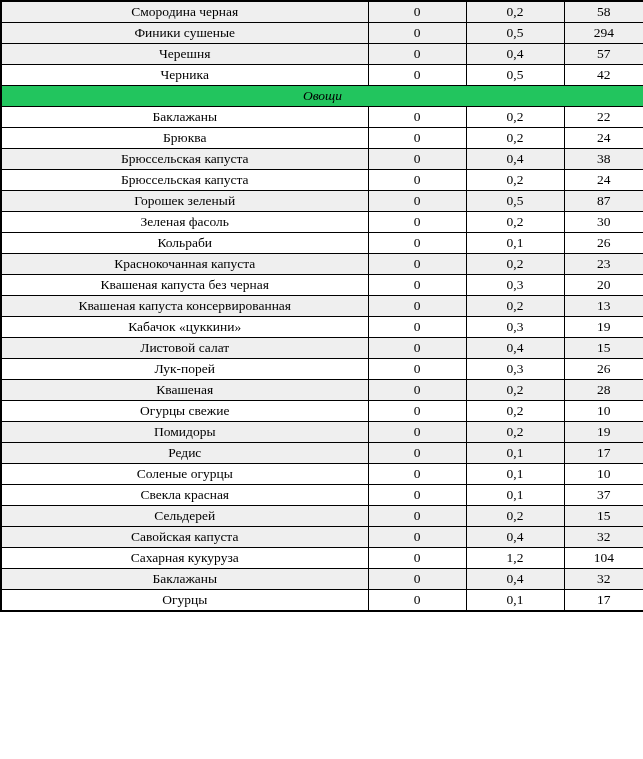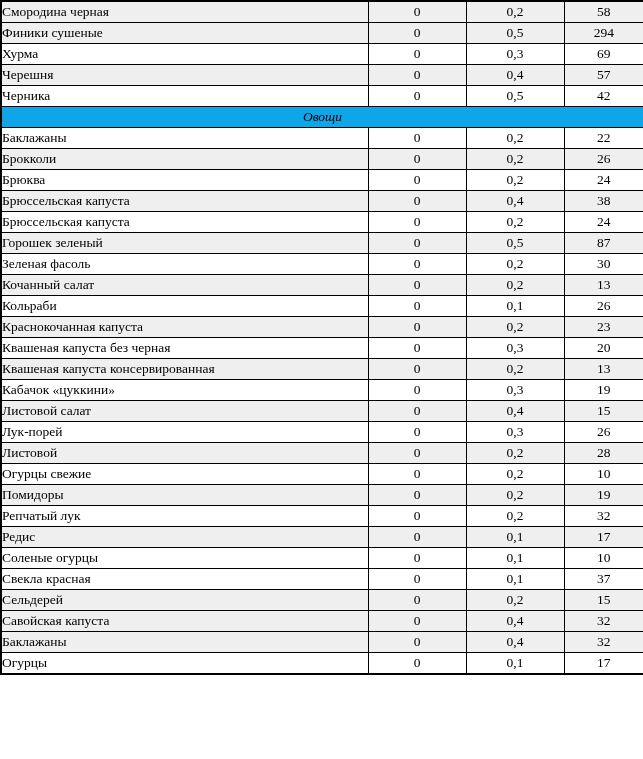--- a/index.html
+++ b/index.html
@@ -21,33 +21,33 @@
   }
   table.food-table td {
     border: 1px solid #000000;
     height: 20px;
     padding: 0;
     vertical-align: middle;
     overflow: hidden;
     white-space: nowrap;
   }
   td.name-cell {
-    text-align: left;
+    text-align: center;
     padding-left: 8px;
   }
   td.num-cell {
     text-align: center;
   }
   tr.shade td {
     background: #efefef;
   }
   td.section-cell {
     text-align: center;
     font-style: italic;
-    background: #0ea5e9;
+    background: #22c55e;
   }
   col.c-name  { width: 367px; }
   col.c-v1    { width: 98px; }
   col.c-v2    { width: 98px; }
   col.c-v3    { width: 80px; }
 </style>
 </head>
 <body>
 
 <table class="food-table">
@@ -63,26 +63,20 @@
         <td class="num-cell">0</td>
         <td class="num-cell">0,2</td>
         <td class="num-cell">58</td>
       </tr>
       <tr class="shade">
         <td class="name-cell">Финики сушеные</td>
         <td class="num-cell">0</td>
         <td class="num-cell">0,5</td>
         <td class="num-cell">294</td>
       </tr>
-      <tr>
-        <td class="name-cell">Хурма</td>
-        <td class="num-cell">0</td>
-        <td class="num-cell">0,3</td>
-        <td class="num-cell">69</td>
-      </tr>
       <tr class="shade">
         <td class="name-cell">Черешня</td>
         <td class="num-cell">0</td>
         <td class="num-cell">0,4</td>
         <td class="num-cell">57</td>
       </tr>
       <tr>
         <td class="name-cell">Черника</td>
         <td class="num-cell">0</td>
         <td class="num-cell">0,5</td>
@@ -90,26 +84,20 @@
       </tr>
       <tr>
         <td colspan="4" class="section-cell">Овощи</td>
       </tr>
       <tr>
         <td class="name-cell">Баклажаны</td>
         <td class="num-cell">0</td>
         <td class="num-cell">0,2</td>
         <td class="num-cell">22</td>
       </tr>
-      <tr class="shade">
-        <td class="name-cell">Брокколи</td>
-        <td class="num-cell">0</td>
-        <td class="num-cell">0,2</td>
-        <td class="num-cell">26</td>
-      </tr>
       <tr>
         <td class="name-cell">Брюква</td>
         <td class="num-cell">0</td>
         <td class="num-cell">0,2</td>
         <td class="num-cell">24</td>
       </tr>
       <tr class="shade">
         <td class="name-cell">Брюссельская капуста</td>
         <td class="num-cell">0</td>
         <td class="num-cell">0,4</td>
@@ -126,26 +114,20 @@
         <td class="num-cell">0</td>
         <td class="num-cell">0,5</td>
         <td class="num-cell">87</td>
       </tr>
       <tr>
         <td class="name-cell">Зеленая фасоль</td>
         <td class="num-cell">0</td>
         <td class="num-cell">0,2</td>
         <td class="num-cell">30</td>
       </tr>
-      <tr class="shade">
-        <td class="name-cell">Кочанный салат</td>
-        <td class="num-cell">0</td>
-        <td class="num-cell">0,2</td>
-        <td class="num-cell">13</td>
-      </tr>
       <tr>
         <td class="name-cell">Кольраби</td>
         <td class="num-cell">0</td>
         <td class="num-cell">0,1</td>
         <td class="num-cell">26</td>
       </tr>
       <tr class="shade">
         <td class="name-cell">Краснокочанная капуста</td>
         <td class="num-cell">0</td>
         <td class="num-cell">0,2</td>
@@ -175,72 +157,72 @@
         <td class="num-cell">0,4</td>
         <td class="num-cell">15</td>
       </tr>
       <tr>
         <td class="name-cell">Лук-порей</td>
         <td class="num-cell">0</td>
         <td class="num-cell">0,3</td>
         <td class="num-cell">26</td>
       </tr>
       <tr class="shade">
-        <td class="name-cell">Листовой</td>
+        <td class="name-cell">Квашеная</td>
         <td class="num-cell">0</td>
         <td class="num-cell">0,2</td>
         <td class="num-cell">28</td>
       </tr>
       <tr>
         <td class="name-cell">Огурцы свежие</td>
         <td class="num-cell">0</td>
         <td class="num-cell">0,2</td>
         <td class="num-cell">10</td>
       </tr>
       <tr class="shade">
         <td class="name-cell">Помидоры</td>
         <td class="num-cell">0</td>
         <td class="num-cell">0,2</td>
         <td class="num-cell">19</td>
       </tr>
-      <tr>
-        <td class="name-cell">Репчатый лук</td>
-        <td class="num-cell">0</td>
-        <td class="num-cell">0,2</td>
+      <tr class="shade">
+        <td class="name-cell">Редис</td>
+        <td class="num-cell">0</td>
+        <td class="num-cell">0,1</td>
+        <td class="num-cell">17</td>
+      </tr>
+      <tr>
+        <td class="name-cell">Соленые огурцы</td>
+        <td class="num-cell">0</td>
+        <td class="num-cell">0,1</td>
+        <td class="num-cell">10</td>
+      </tr>
+      <tr>
+        <td class="name-cell">Свекла красная</td>
+        <td class="num-cell">0</td>
+        <td class="num-cell">0,1</td>
+        <td class="num-cell">37</td>
+      </tr>
+      <tr class="shade">
+        <td class="name-cell">Сельдерей</td>
+        <td class="num-cell">0</td>
+        <td class="num-cell">0,2</td>
+        <td class="num-cell">15</td>
+      </tr>
+      <tr class="shade">
+        <td class="name-cell">Савойская капуста</td>
+        <td class="num-cell">0</td>
+        <td class="num-cell">0,4</td>
         <td class="num-cell">32</td>
       </tr>
-      <tr class="shade">
-        <td class="name-cell">Редис</td>
-        <td class="num-cell">0</td>
-        <td class="num-cell">0,1</td>
-        <td class="num-cell">17</td>
-      </tr>
-      <tr>
-        <td class="name-cell">Соленые огурцы</td>
-        <td class="num-cell">0</td>
-        <td class="num-cell">0,1</td>
-        <td class="num-cell">10</td>
-      </tr>
-      <tr>
-        <td class="name-cell">Свекла красная</td>
-        <td class="num-cell">0</td>
-        <td class="num-cell">0,1</td>
-        <td class="num-cell">37</td>
-      </tr>
-      <tr class="shade">
-        <td class="name-cell">Сельдерей</td>
-        <td class="num-cell">0</td>
-        <td class="num-cell">0,2</td>
-        <td class="num-cell">15</td>
-      </tr>
-      <tr class="shade">
-        <td class="name-cell">Савойская капуста</td>
-        <td class="num-cell">0</td>
-        <td class="num-cell">0,4</td>
-        <td class="num-cell">32</td>
+      <tr>
+        <td class="name-cell">Сахарная кукуруза</td>
+        <td class="num-cell">0</td>
+        <td class="num-cell">1,2</td>
+        <td class="num-cell">104</td>
       </tr>
       <tr class="shade">
         <td class="name-cell">Баклажаны</td>
         <td class="num-cell">0</td>
         <td class="num-cell">0,4</td>
         <td class="num-cell">32</td>
       </tr>
       <tr>
         <td class="name-cell">Огурцы</td>
         <td class="num-cell">0</td>

